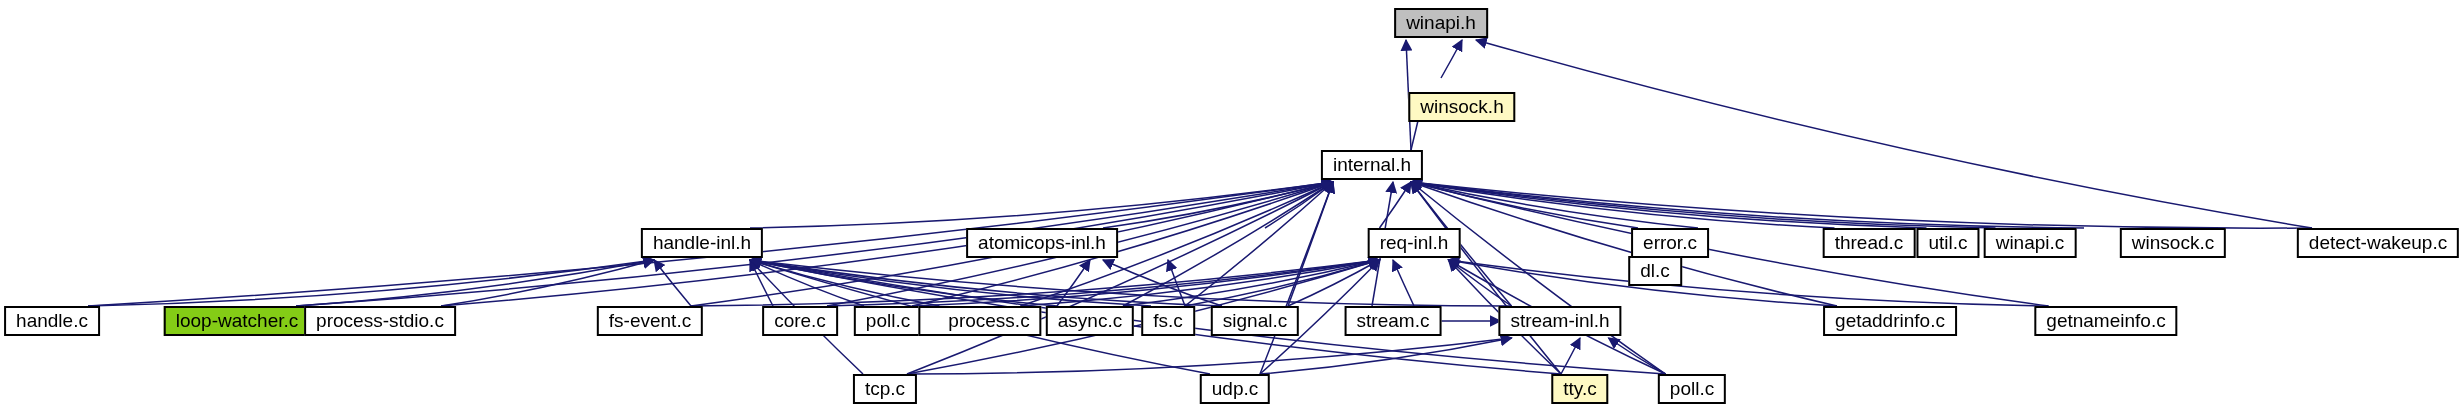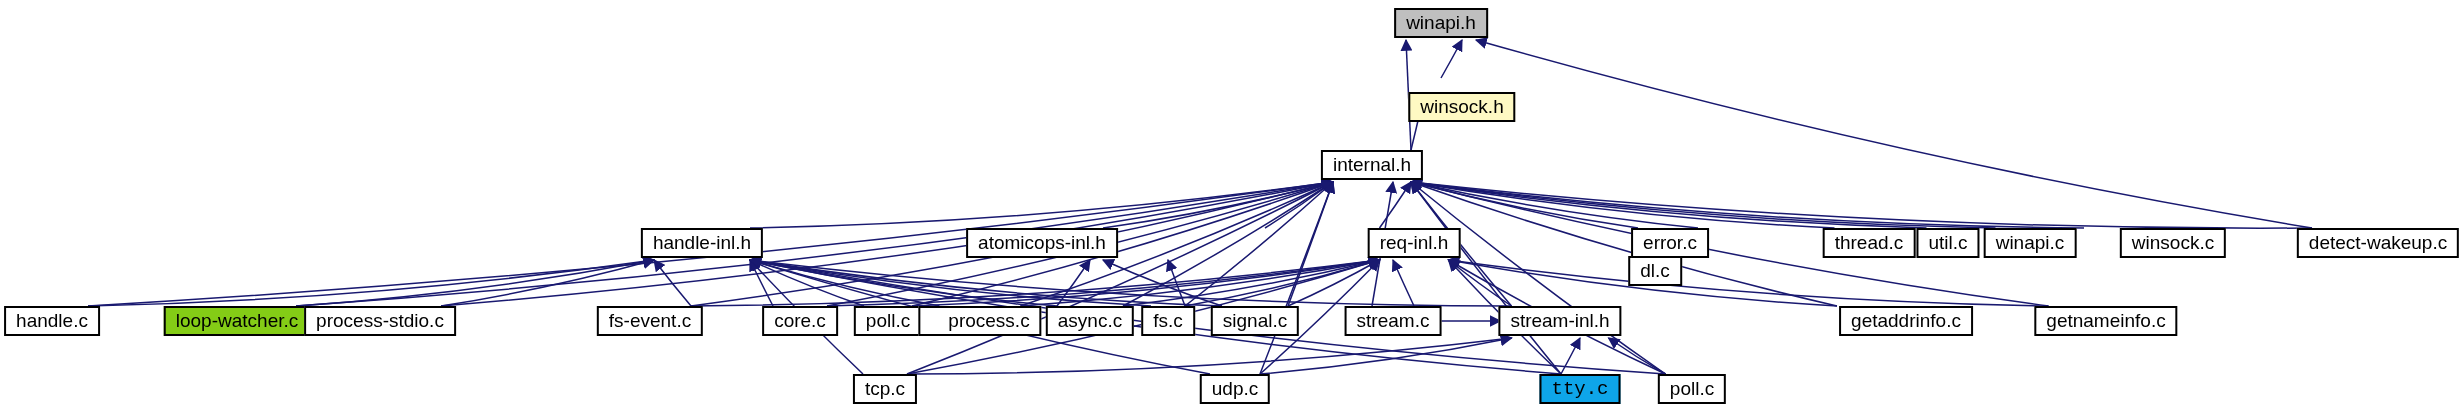--- a/index.html
+++ b/index.html
@@ -140,19 +140,19 @@
     <div class="node" style="left: 380px; top: 306px; border-color: rgb(0, 0, 0); background: rgb(255, 255, 255);">process-stdio.c</div>
     <div class="node" style="left: 650px; top: 306px; border-color: rgb(0, 0, 0); background: rgb(255, 255, 255);">fs-event.c</div>
     <div class="node" style="left: 800px; top: 306px; border-color: rgb(0, 0, 0); background: rgb(255, 255, 255);">core.c</div>
     <div class="node" style="left: 888px; top: 306px; border-color: rgb(0, 0, 0); background: rgb(255, 255, 255);">poll.c</div>
     <div class="node" style="left: 980px; top: 306px; border-color: rgb(0, 0, 0); background: rgb(255, 255, 255); padding-left: 28px;">process.c</div>
     <div class="node" style="left: 1090px; top: 306px; border-color: rgb(0, 0, 0); background: rgb(255, 255, 255);">async.c</div>
     <div class="node" style="left: 1168px; top: 306px; border-color: rgb(0, 0, 0); background: rgb(255, 255, 255);">fs.c</div>
     <div class="node" style="left: 1255px; top: 306px; border-color: rgb(0, 0, 0); background: rgb(255, 255, 255);">signal.c</div>
     <div class="node" style="left: 1393px; top: 306px; border-color: rgb(0, 0, 0); background: rgb(255, 255, 255);">stream.c</div>
     <div class="node" style="left: 1560px; top: 306px; border-color: rgb(0, 0, 0); background: rgb(255, 255, 255);">stream-inl.h</div>
-    <div class="node" style="left: 1890px; top: 306px; border-color: rgb(0, 0, 0); background: rgb(255, 255, 255); margin-left: 16px;">getaddrinfo.c</div>
+    <div class="node" style="left: 1890px; top: 306px; border-color: rgb(0, 0, 0); background: rgb(255, 255, 255);">getaddrinfo.c</div>
     <div class="node" style="left: 2106px; top: 306px; border-color: rgb(0, 0, 0); background: rgb(255, 255, 255);">getnameinfo.c</div>
     <div class="node" style="left: 885px; top: 374px; border-color: rgb(0, 0, 0); background: rgb(255, 255, 255);">tcp.c</div>
     <div class="node" style="left: 1235px; top: 374px; border-color: rgb(0, 0, 0); background: rgb(255, 255, 255);">udp.c</div>
-    <div class="node" style="left: 1580px; top: 374px; border-color: rgb(0, 0, 0); background: #0ea5e9; font-family: Liberation Mono, monospace;">tty.c</div>
+    <div class="node" style="left: 1580px; top: 374px; border-color: rgb(0, 0, 0); background: #fef9c3;">tty.c</div>
     <div class="node" style="left: 1692px; top: 374px; border-color: rgb(0, 0, 0); background: rgb(255, 255, 255);">poll.c</div>
   </div>
 
 </body></html>

